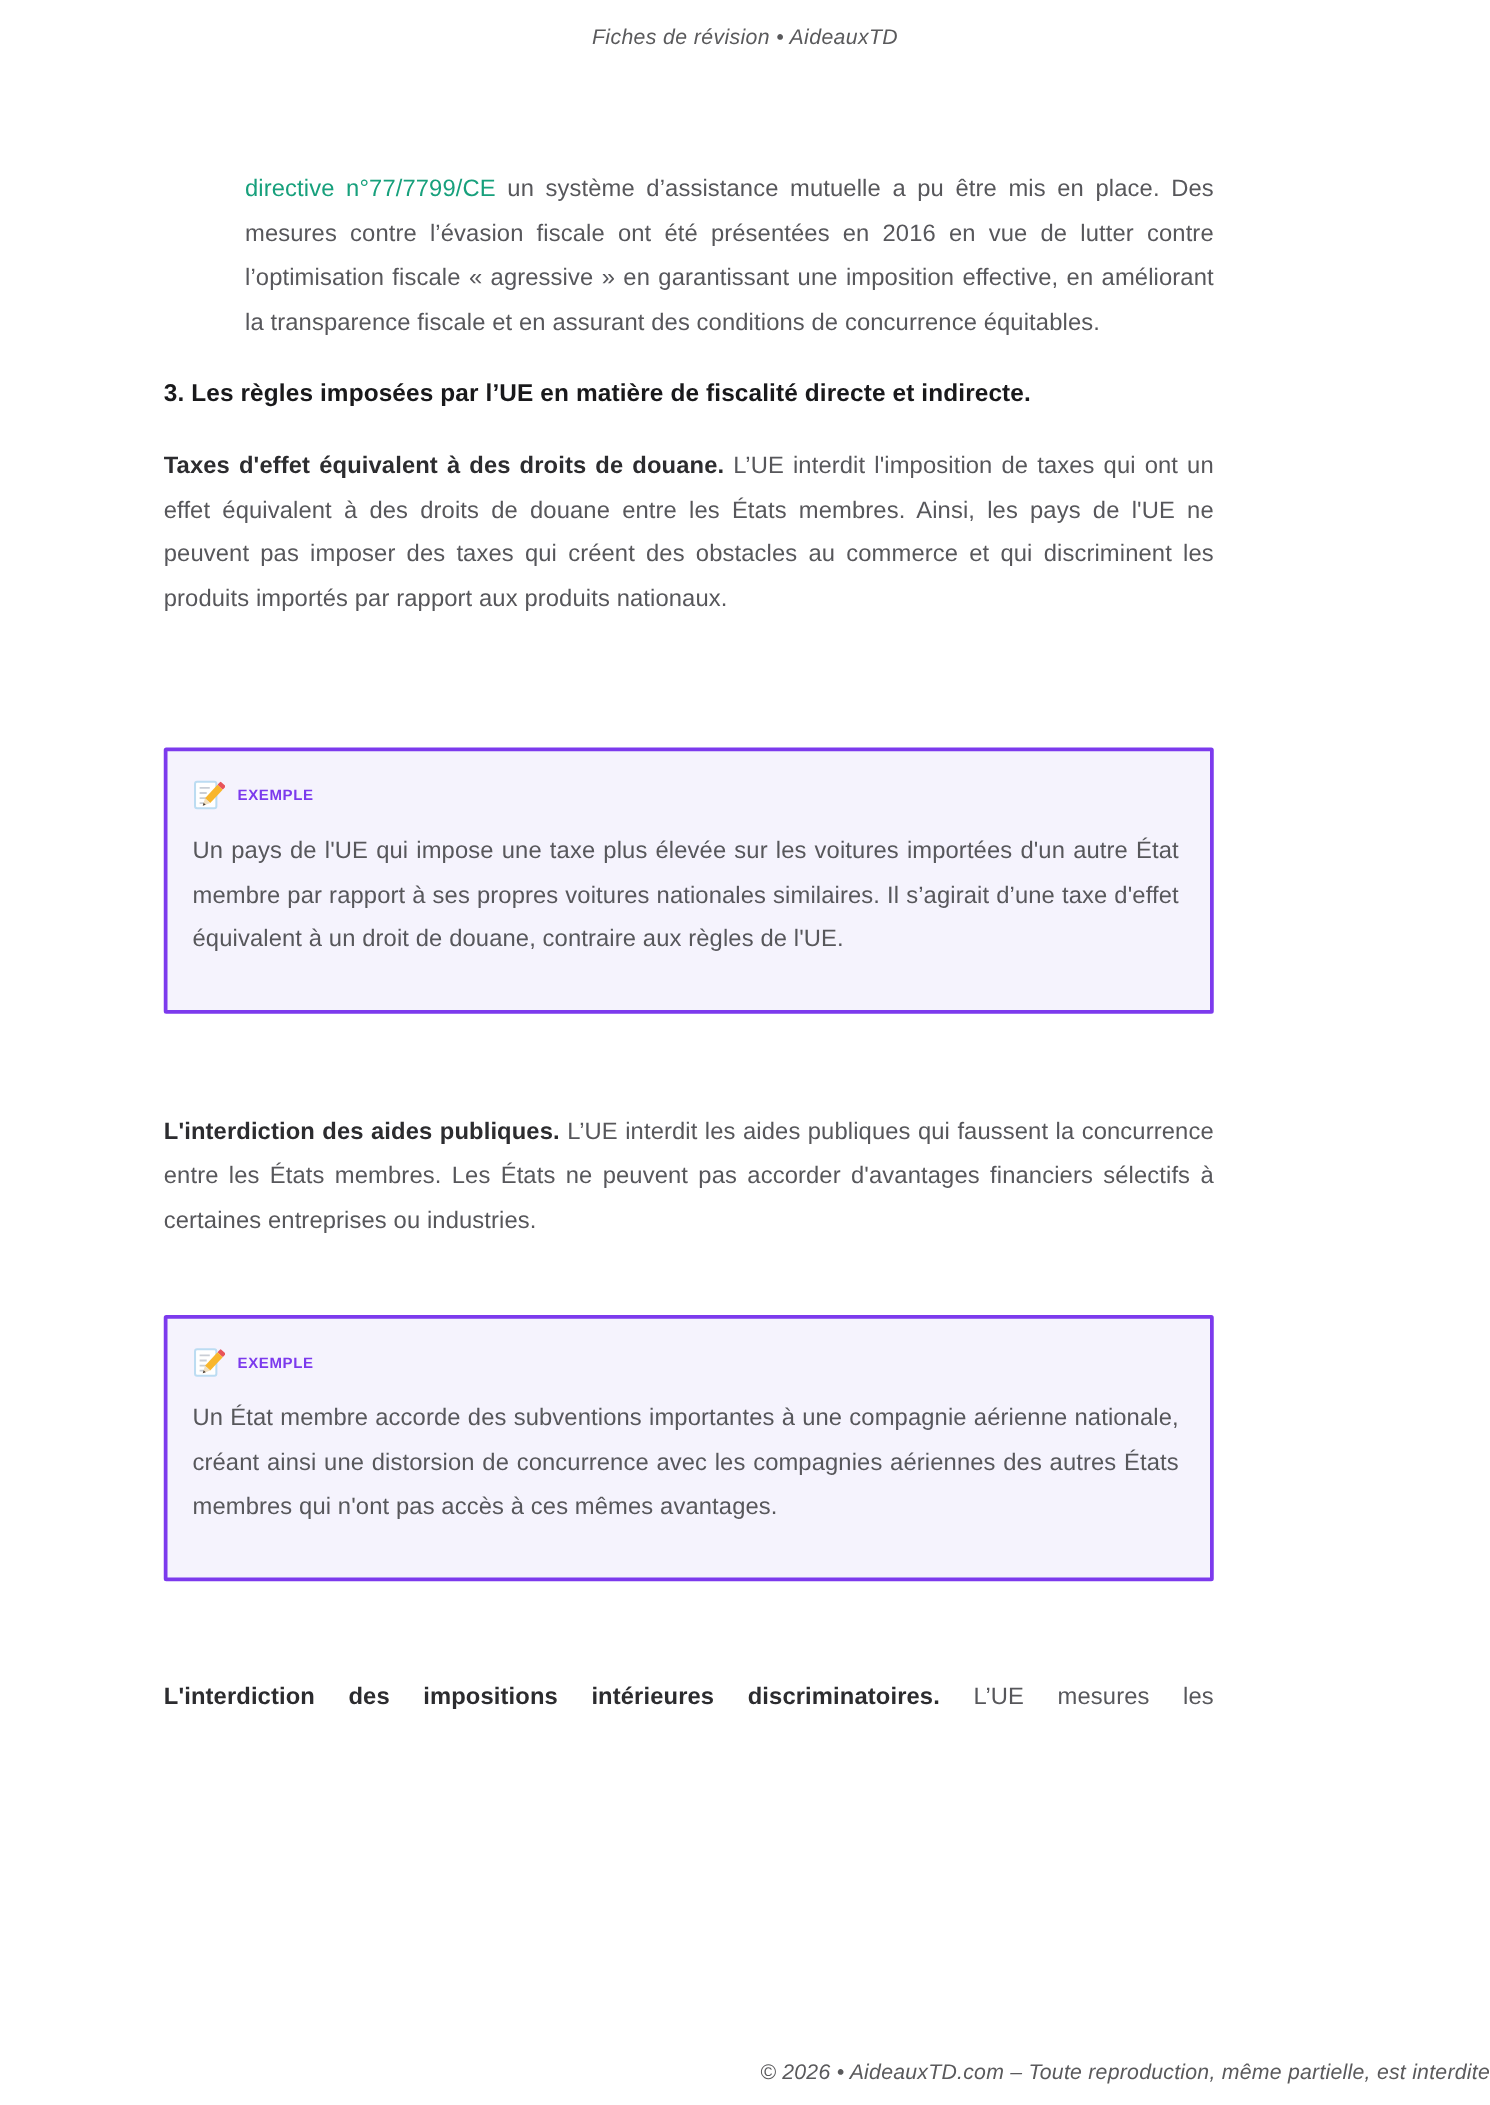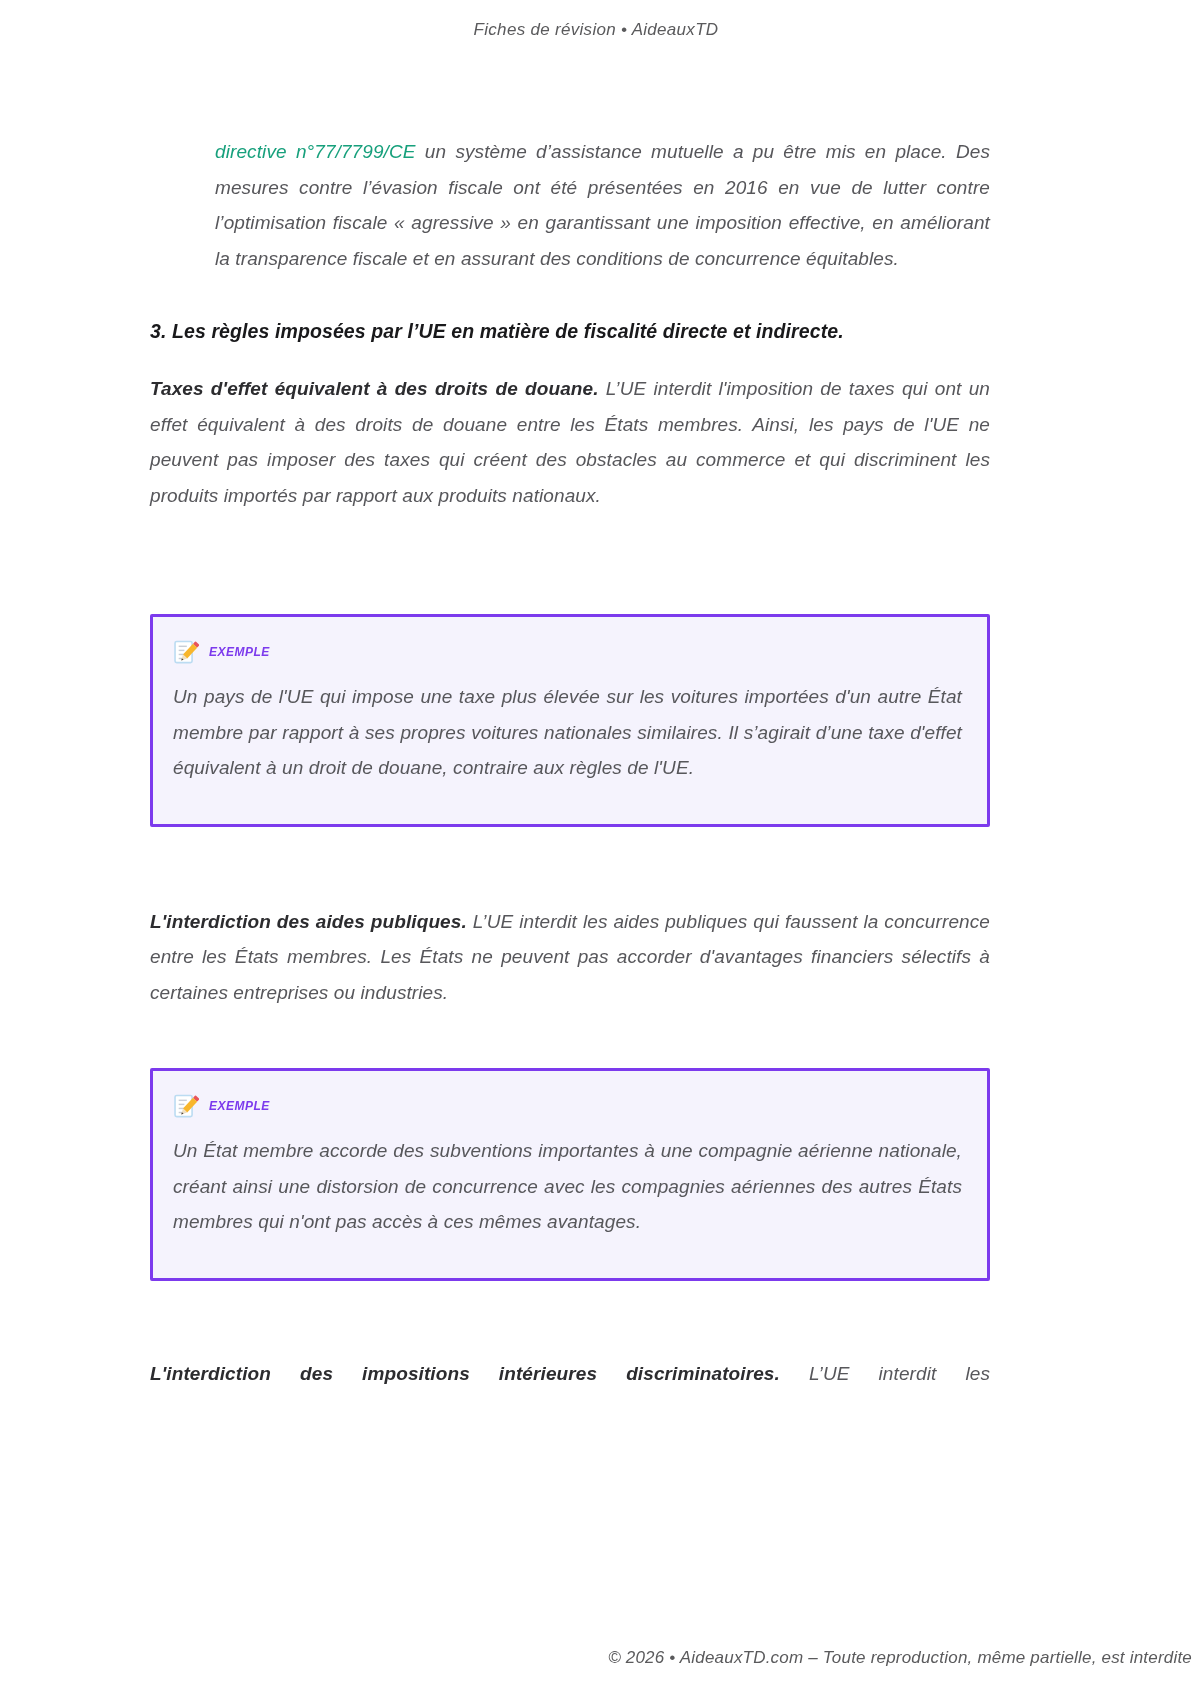--- a/index.html
+++ b/index.html
@@ -15,23 +15,22 @@
     position:absolute;
     top:20px;left:0;width:100%;
     text-align:center;
     font-style:italic;
     font-size:17px;
     color:#5a5a5c;
     letter-spacing:0.3px;
   }
   .content{
     position:absolute;
-    left:150px;top:0;
+    left:131px;top:0;
     width:840px;
-    font-style:italic;
   }
   .para{
     margin:0;
     font-size:19px;
     line-height:35.5px;
     color:#57575b;
     text-align:justify;
     letter-spacing:0.1px;
   }
   .para .lead{
@@ -41,21 +40,21 @@
   .intro{
     margin-top:134px;
     padding-left:65px;
   }
   .link{
     color:#17a07c;
     text-decoration:none;
     cursor:pointer;
   }
   .section-heading{
-    margin:40px 0 0 0;
+    margin:24px 0 0 0;
     font-size:19.5px;
     line-height:30px;
     font-weight:700;
     color:#19191b;
     letter-spacing:0.1px;
   }
   .p-taxes{margin-top:25px;}
   .example-box{
     margin-top:101px;
     border:3px solid #7c3aed;
@@ -152,19 +151,19 @@
               <polygon points="16.5,23.5 23.5,23.5 20,30.5" fill="#f0dfc0"></polygon>
               <polygon points="18.6,27.7 21.4,27.7 20,30.5" fill="#4c4038"></polygon>
             </g>
           </svg>
         </span>
         <span class="example-label">EXEMPLE</span>
       </div>
       <p class="example-text">Un État membre accorde des subventions importantes à une compagnie aérienne nationale, créant ainsi une distorsion de concurrence avec les compagnies aériennes des autres États membres qui n'ont pas accès à ces mêmes avantages.</p>
     </div>
 
-    <p class="para p-impositions justify-last"><strong class="lead">L'interdiction des impositions intérieures discriminatoires.</strong><span> L’UE interdit les</span></p>
+    <p class="para p-impositions justify-last"><strong class="lead">L'interdiction des impositions intérieures discriminatoires.</strong><span> L’UE mesures les</span></p>
 
   </div>
 
   <div class="page-footer">© 2026 • AideauxTD.com – Toute reproduction, même partielle, est interdite</div>
 
 </div>
 
 </body></html>

